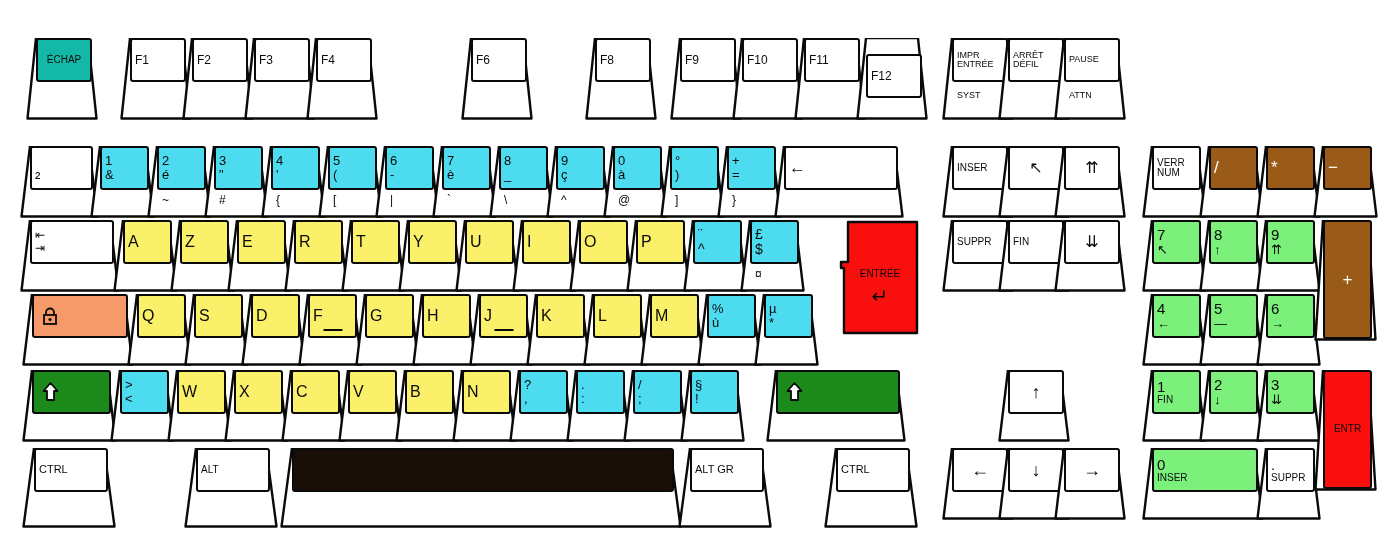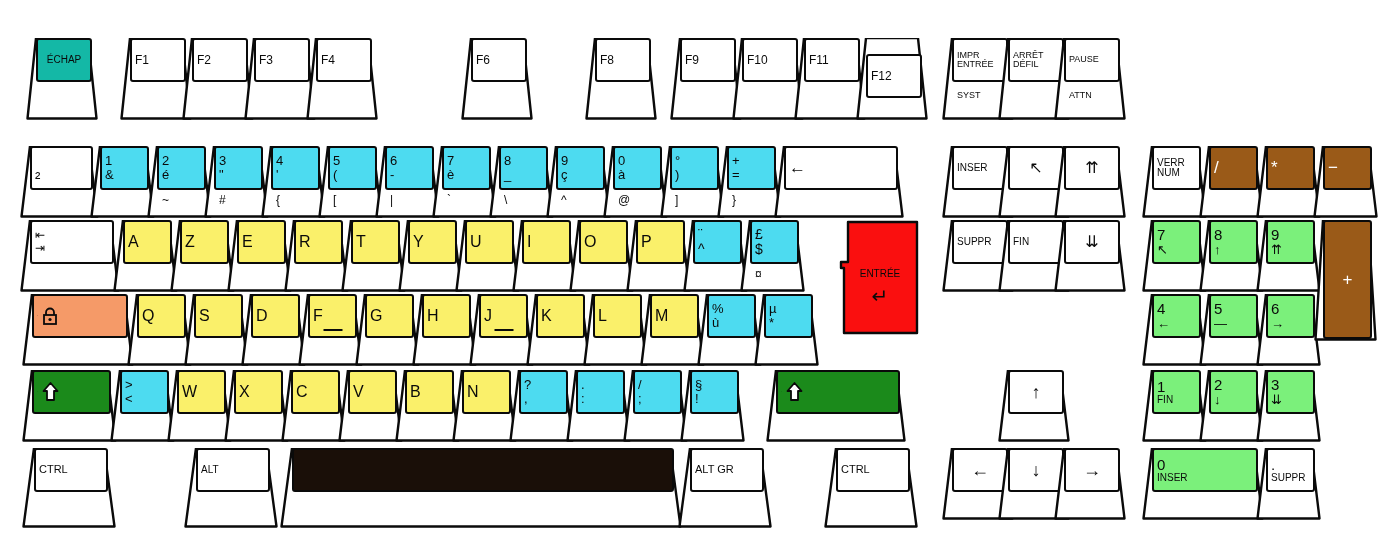--- a/index.html
+++ b/index.html
@@ -1086,13 +1086,23 @@
     <div class="key" style="left: 1314px; top: 220px; width: 63px; height: 121px;">
       <svg width="63" height="121" viewBox="0 0 63 121" style="position: absolute; left: 0px; top: 0px;">
         <polygon points="9,0 54,0 61.5,119.5 1.5,119.5" fill="#ffffff" stroke="#0a0a0a" stroke-width="2.4" stroke-linejoin="round"></polygon>
       </svg>
       <div class="cap" style="left: 9px; top: 0px; width: 45px; height: 115px; background: rgb(154, 90, 24);">
         <div class="legend align-center" style="font-size: 17px; color: rgb(255, 255, 255);">
           <span class="l1">+</span>
         </div>
       </div>
     </div>
+    <div class="key" style="left: 1314px; top: 370px; width: 63px; height: 121px;">
+      <svg width="63" height="121" viewBox="0 0 63 121" style="position: absolute; left: 0px; top: 0px;">
+        <polygon points="9,0 54,0 61.5,119.5 1.5,119.5" fill="#ffffff" stroke="#0a0a0a" stroke-width="2.4" stroke-linejoin="round"></polygon>
+      </svg>
+      <div class="cap" style="left: 9px; top: 0px; width: 45px; height: 115px; background: rgb(250, 15, 15);">
+        <div class="legend align-center" style="font-size: 10px; color: rgb(10, 10, 10);">
+          <span class="l1">ENTR</span>
+        </div>
+      </div>
+    </div>
   </div>
 
 </body></html>

